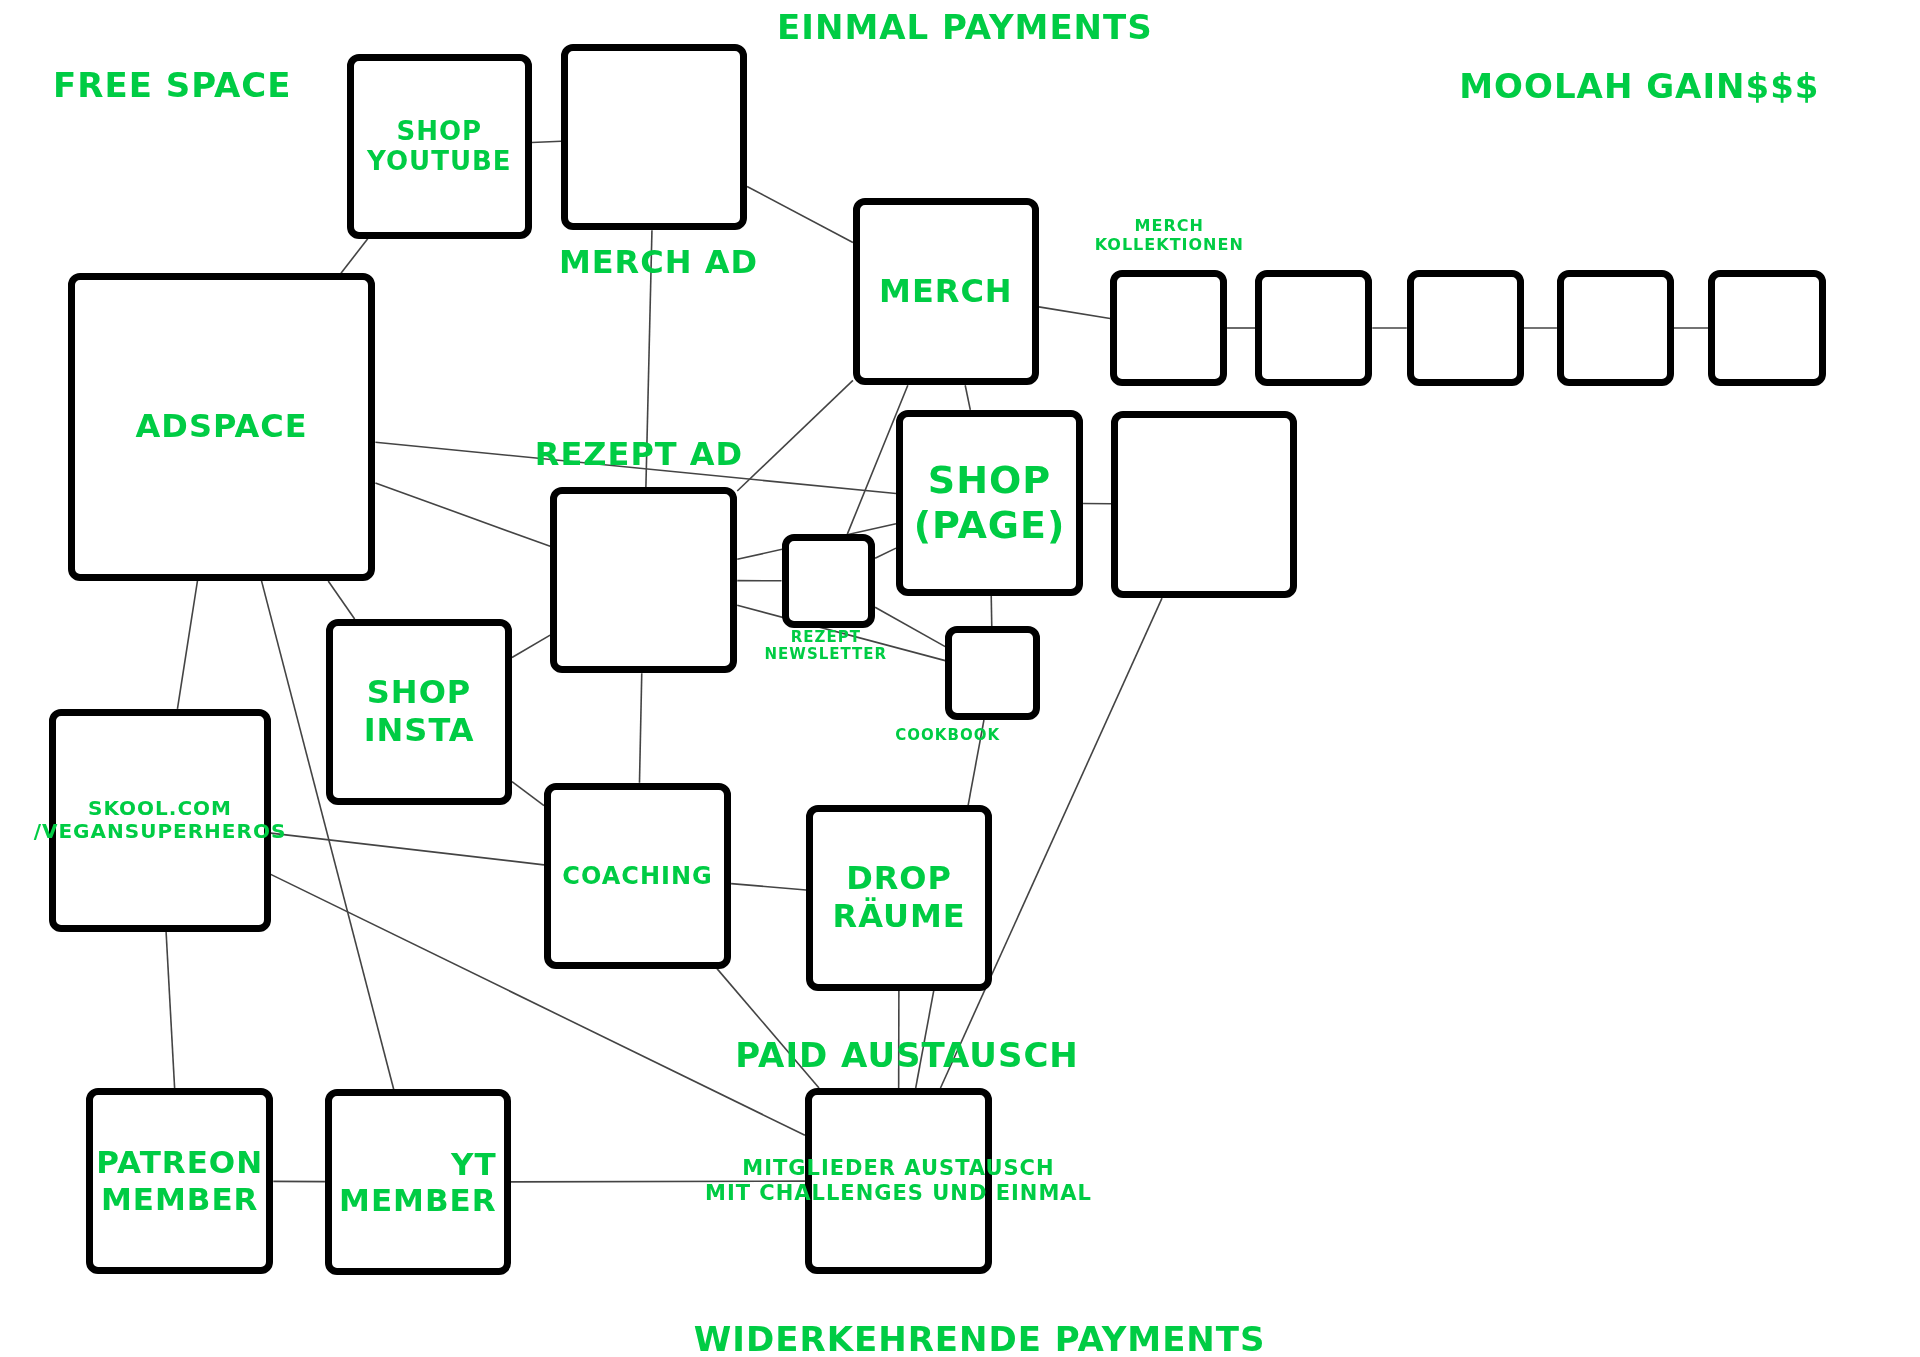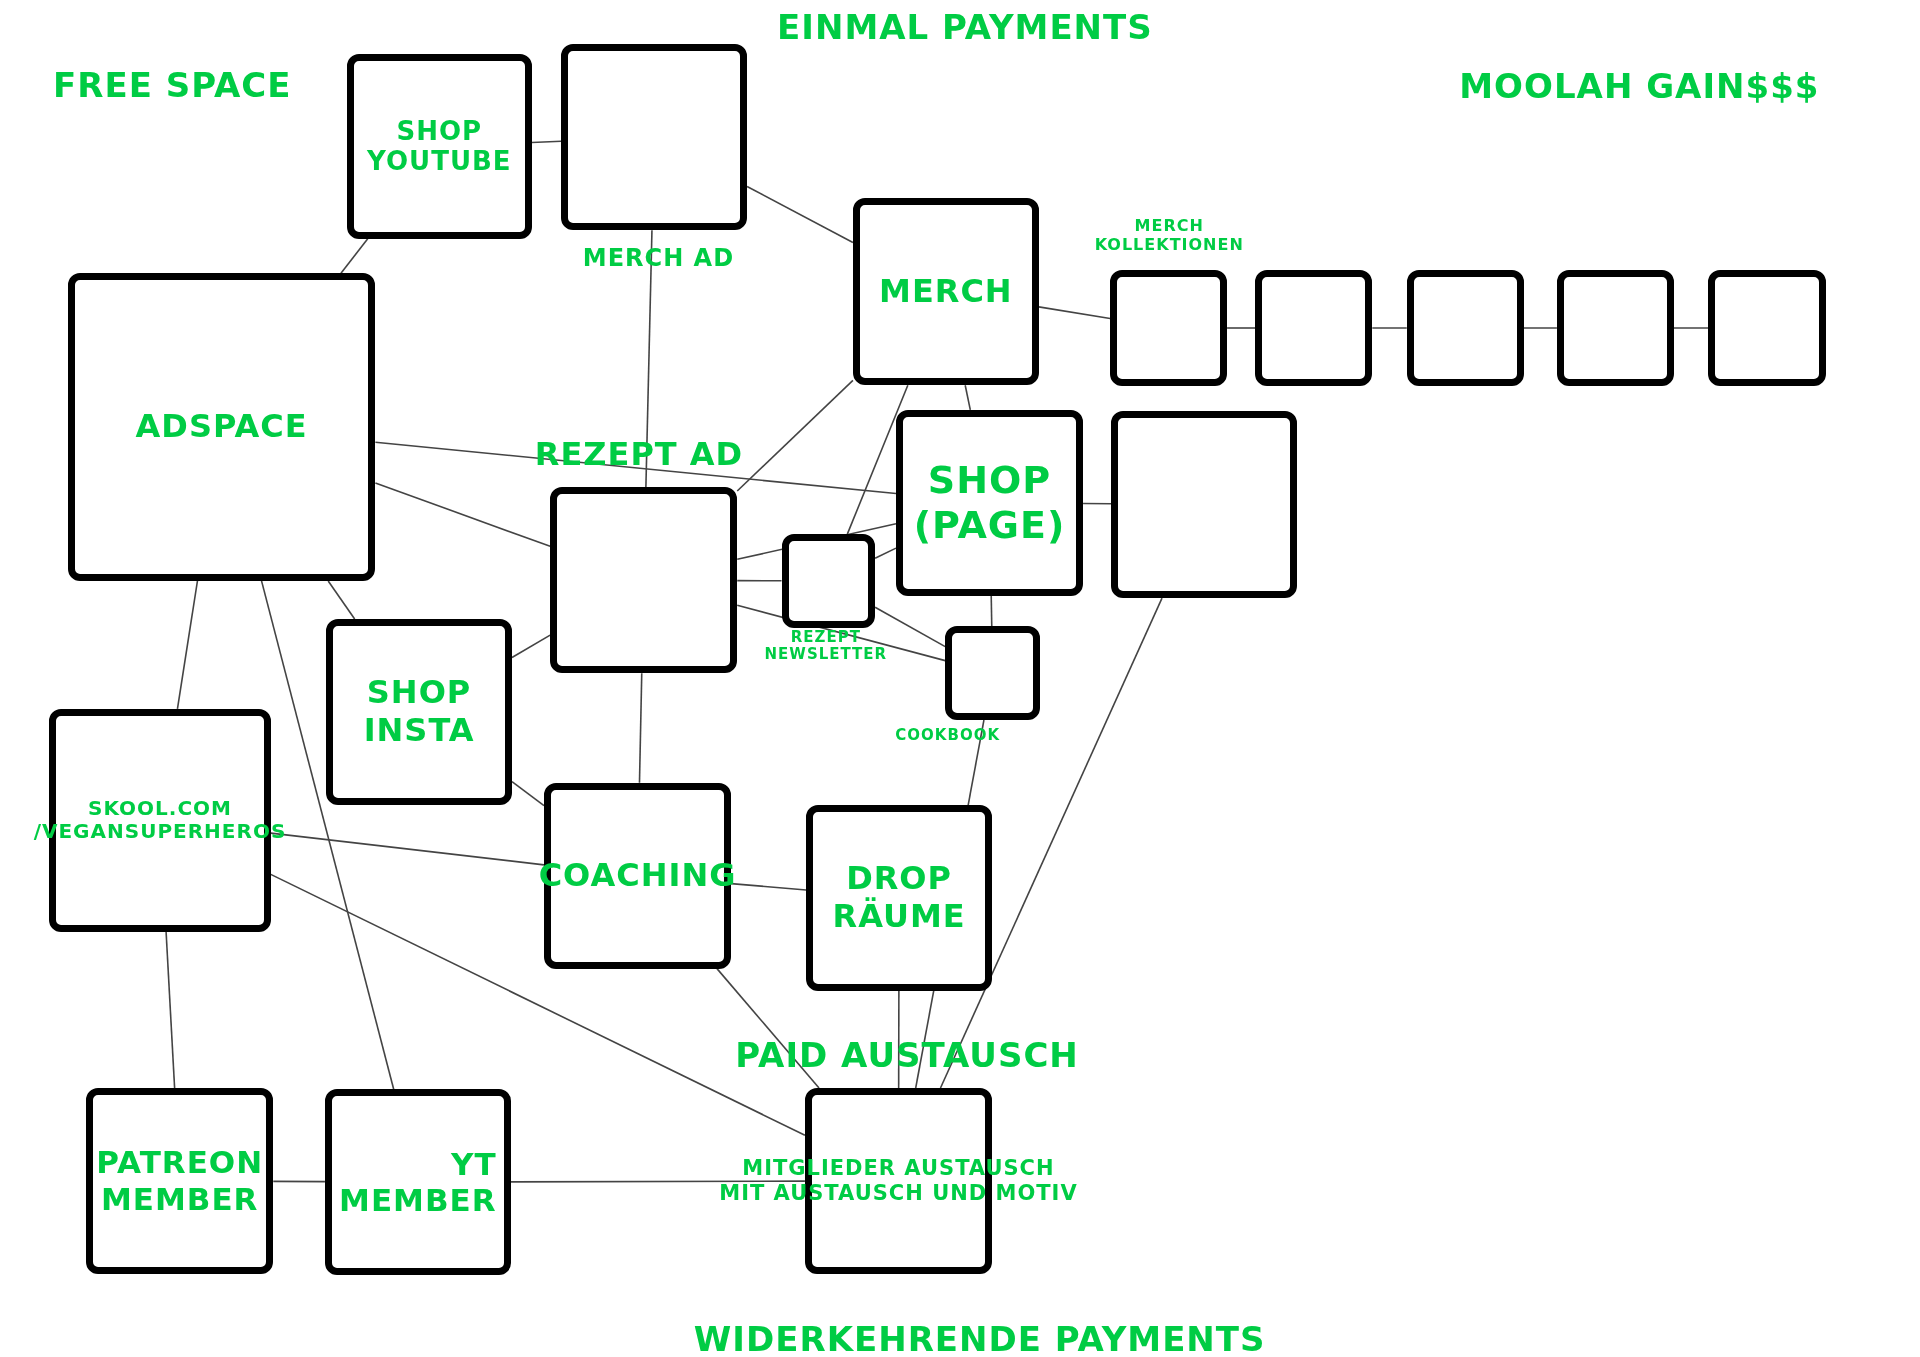--- a/index.html
+++ b/index.html
@@ -76,37 +76,37 @@
   <div class="node" id="n-shop_insta" style="left: 326.154px; top: 619.077px; width: 185.846px; height: 185.846px;"></div>
   <div class="node" id="n-skool_com" style="left: 49.2308px; top: 708.923px; width: 221.538px; height: 222.769px;"></div>
   <div class="node" id="n-coaching" style="left: 544px; top: 782.769px; width: 187.077px; height: 185.846px;"></div>
   <div class="node" id="n-skool_raume" style="left: 806.154px; top: 804.923px; width: 185.846px; height: 185.846px;"></div>
   <div class="node" id="n-paid_community" style="left: 804.923px; top: 1088px; width: 187.077px; height: 185.846px;"></div>
   <div class="node" id="n-patreon_member" style="left: 86.1538px; top: 1088px; width: 187.077px; height: 185.846px;"></div>
   <div class="node" id="n-yt_member" style="left: 324.923px; top: 1089.23px; width: 185.846px; height: 185.846px;"></div>
 
   <div class="lbl in-node" id="l-shop_youtube" style="left: 89.3846px; top: 54.1538px; width: 700px; height: 184.615px; font-size: 26px;">SHOP
 YOUTUBE</div>
-  <div class="lbl" id="l-merch_ad" style="font-size: 24px; width: 900px; left: 208.462px; top: 244.385px;">MERCH AD</div>
+  <div class="lbl" id="l-merch_ad" style="font-size: 32px; width: 900px; left: 208.462px; top: 244.385px;">MERCH AD</div>
   <div class="lbl in-node" id="l-adspace" style="left: -128.462px; top: 273.231px; width: 700px; height: 307.692px; font-size: 32px;">ADSPACE</div>
   <div class="lbl in-node" id="l-merch" style="left: 595.846px; top: 198.154px; width: 700px; height: 187.077px; font-size: 32px;">MERCH</div>
   <div class="lbl" id="l-merch_kollektionen" style="font-size: 16px; width: 900px; left: 719.231px; top: 217.308px;">MERCH
 KOLLEKTIONEN</div>
   <div class="lbl in-node" id="l-shop_page" style="left: 639.538px; top: 409.846px; width: 700px; height: 185.846px; font-size: 38px;">SHOP
 (PAGE)</div>
   <div class="lbl" id="l-rezept_ad" style="font-size: 32px; width: 900px; left: 189px; top: 436.385px;">REZEPT AD</div>
   <div class="lbl" id="l-rezept_newsletter" style="font-size: 15px; width: 900px; left: 375.846px; top: 628.654px;">REZEPT
 NEWSLETTER</div>
   <div class="lbl" id="l-cookbook" style="font-size: 15px; width: 900px; left: 497.692px; top: 727px;">COOKBOOK</div>
   <div class="lbl in-node" id="l-shop_insta" style="left: 69.0769px; top: 619.077px; width: 700px; height: 185.846px; font-size: 32px;">SHOP
 INSTA</div>
   <div class="lbl in-node" id="l-skool_com" style="left: -190px; top: 708.923px; width: 700px; height: 222.769px; font-size: 20px;">SKOOL.COM
 /VEGANSUPERHEROS</div>
-  <div class="lbl in-node" id="l-coaching" style="left: 287.538px; top: 782.769px; width: 700px; height: 185.846px; font-size: 32px;">COACHING</div>
+  <div class="lbl in-node" id="l-coaching" style="left: 287.538px; top: 782.769px; width: 700px; height: 185.846px; font-size: 24px;">COACHING</div>
   <div class="lbl in-node" id="l-skool_raume" style="left: 549.077px; top: 804.923px; width: 700px; height: 185.846px; font-size: 32px;">DROP
 RÄUME</div>
   <div class="lbl in-node" id="l-paid_community" style="left: 548.462px; top: 1088px; width: 700px; height: 185.846px; font-size: 21px;">MITGLIEDER AUSTAUSCH
-MIT AUSTAUSCH UND MOTIV</div>
+MIT CHALLENGES UND EINMAL</div>
   <div class="lbl in-node" id="l-patreon_member" style="left: -170.308px; top: 1088px; width: 700px; height: 185.846px; font-size: 31px;">PATREON
 MEMBER</div>
   <div class="lbl in-node" id="l-yt_member" style="left: 67.8462px; top: 1089.23px; width: 700px; height: 185.846px; font-size: 31px; text-align: right;">YT
 MEMBER</div>
 </div>
 
 </body></html>

